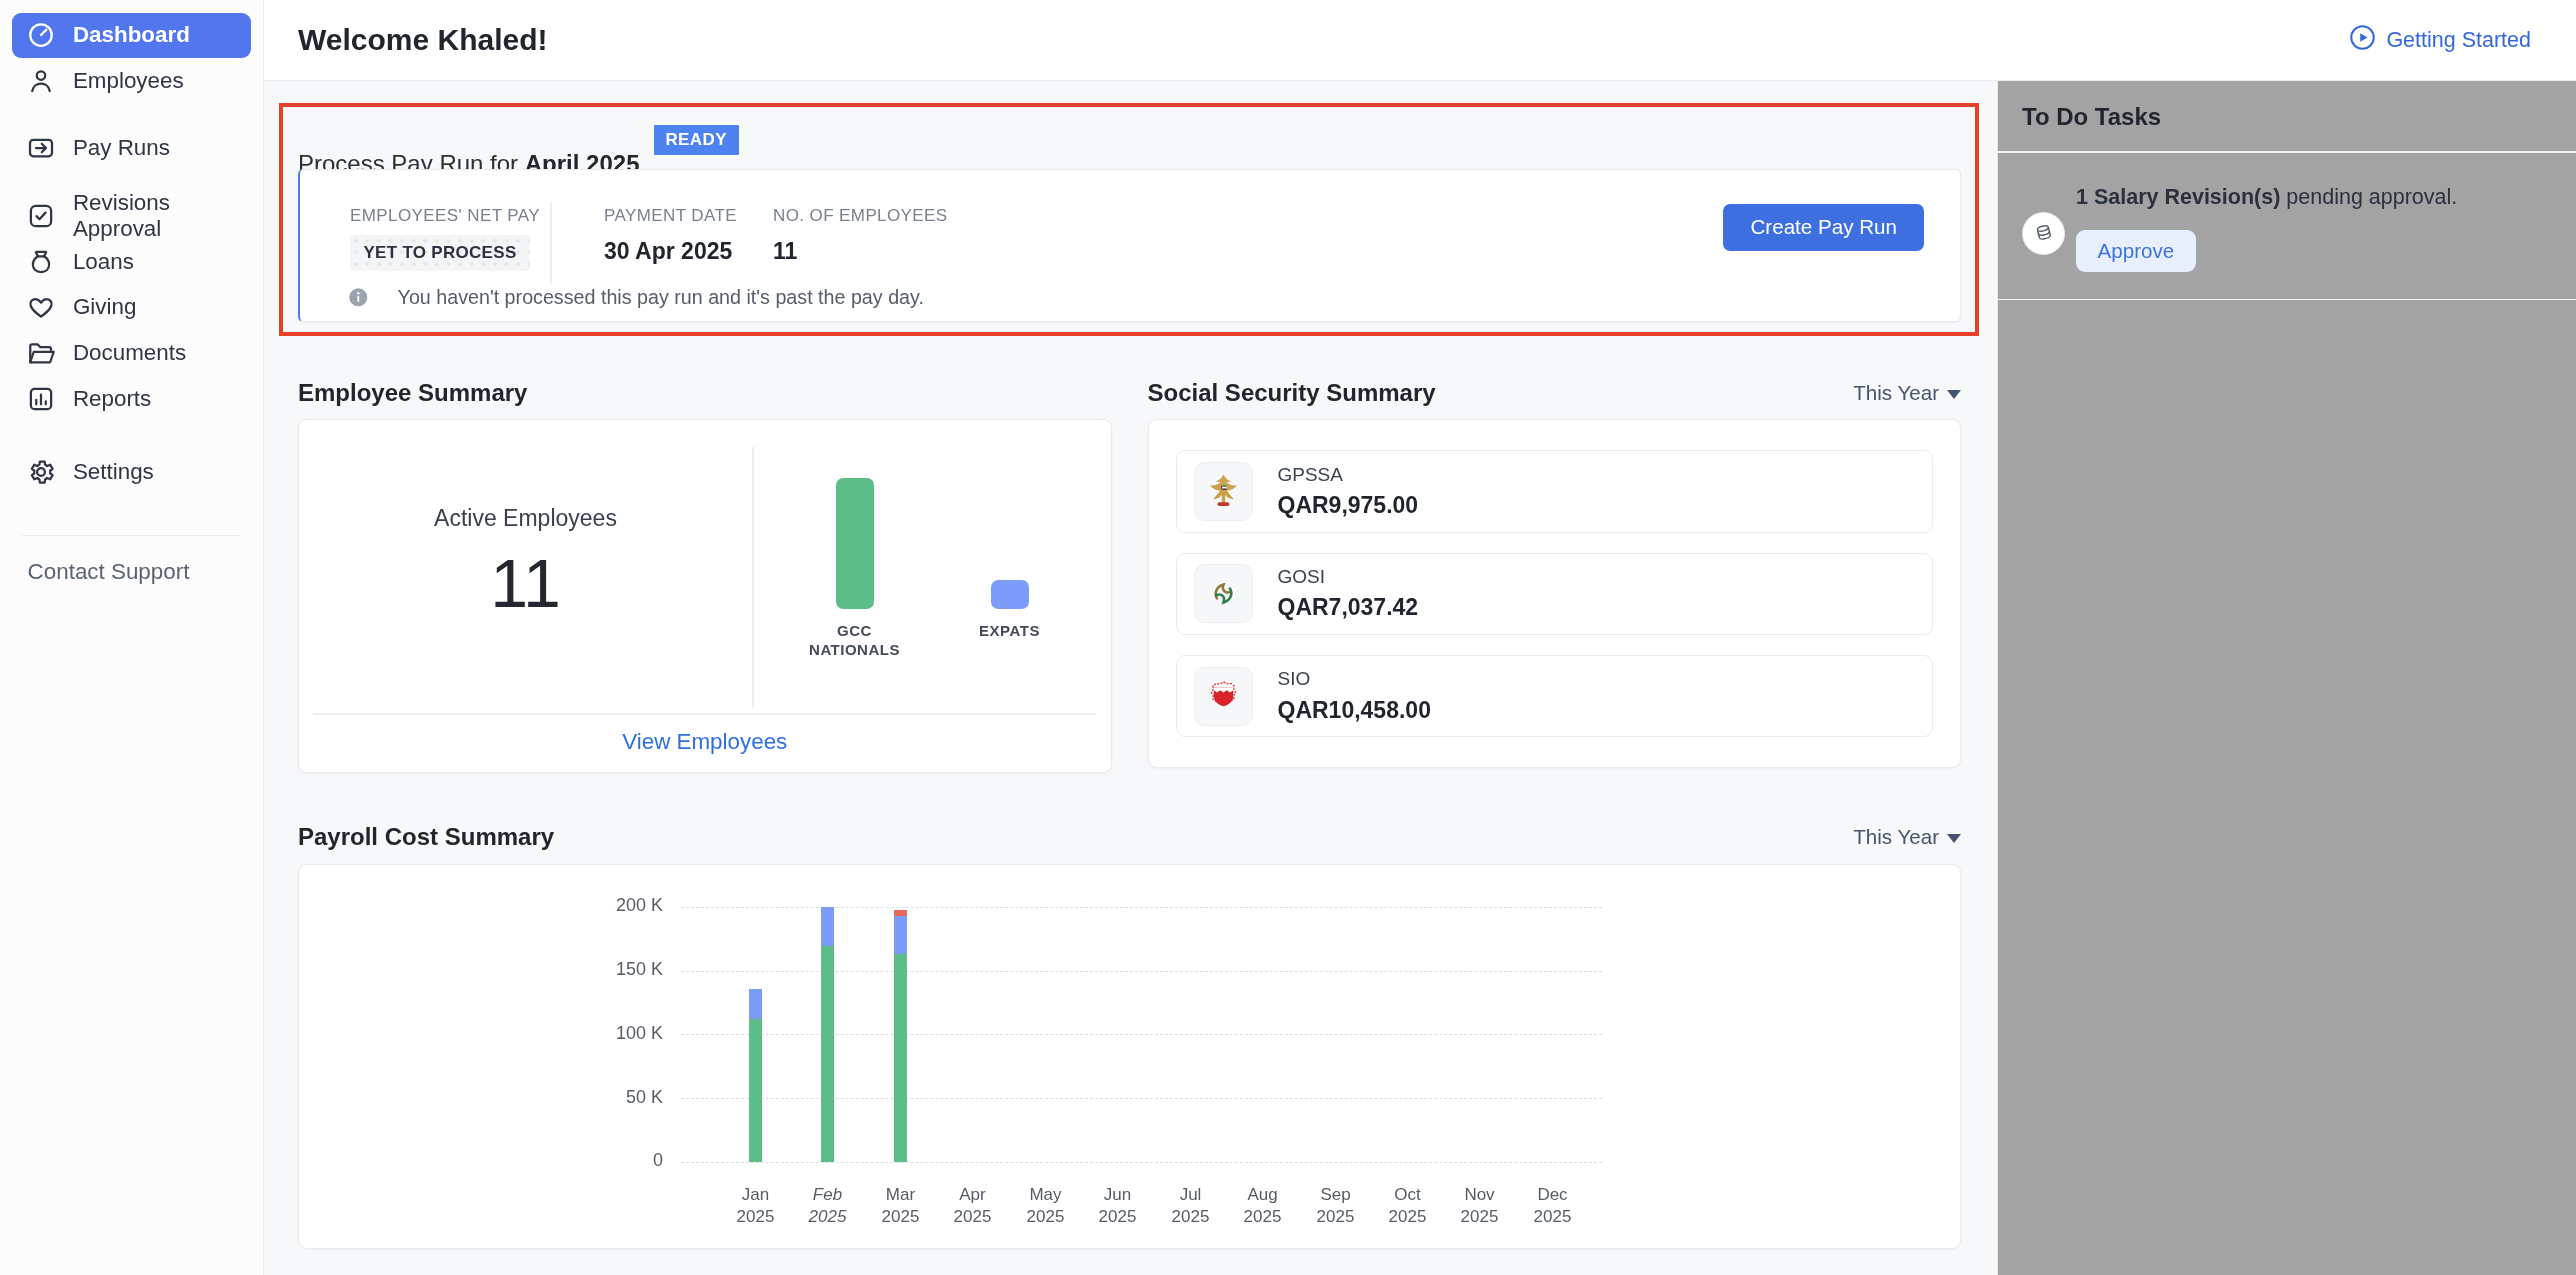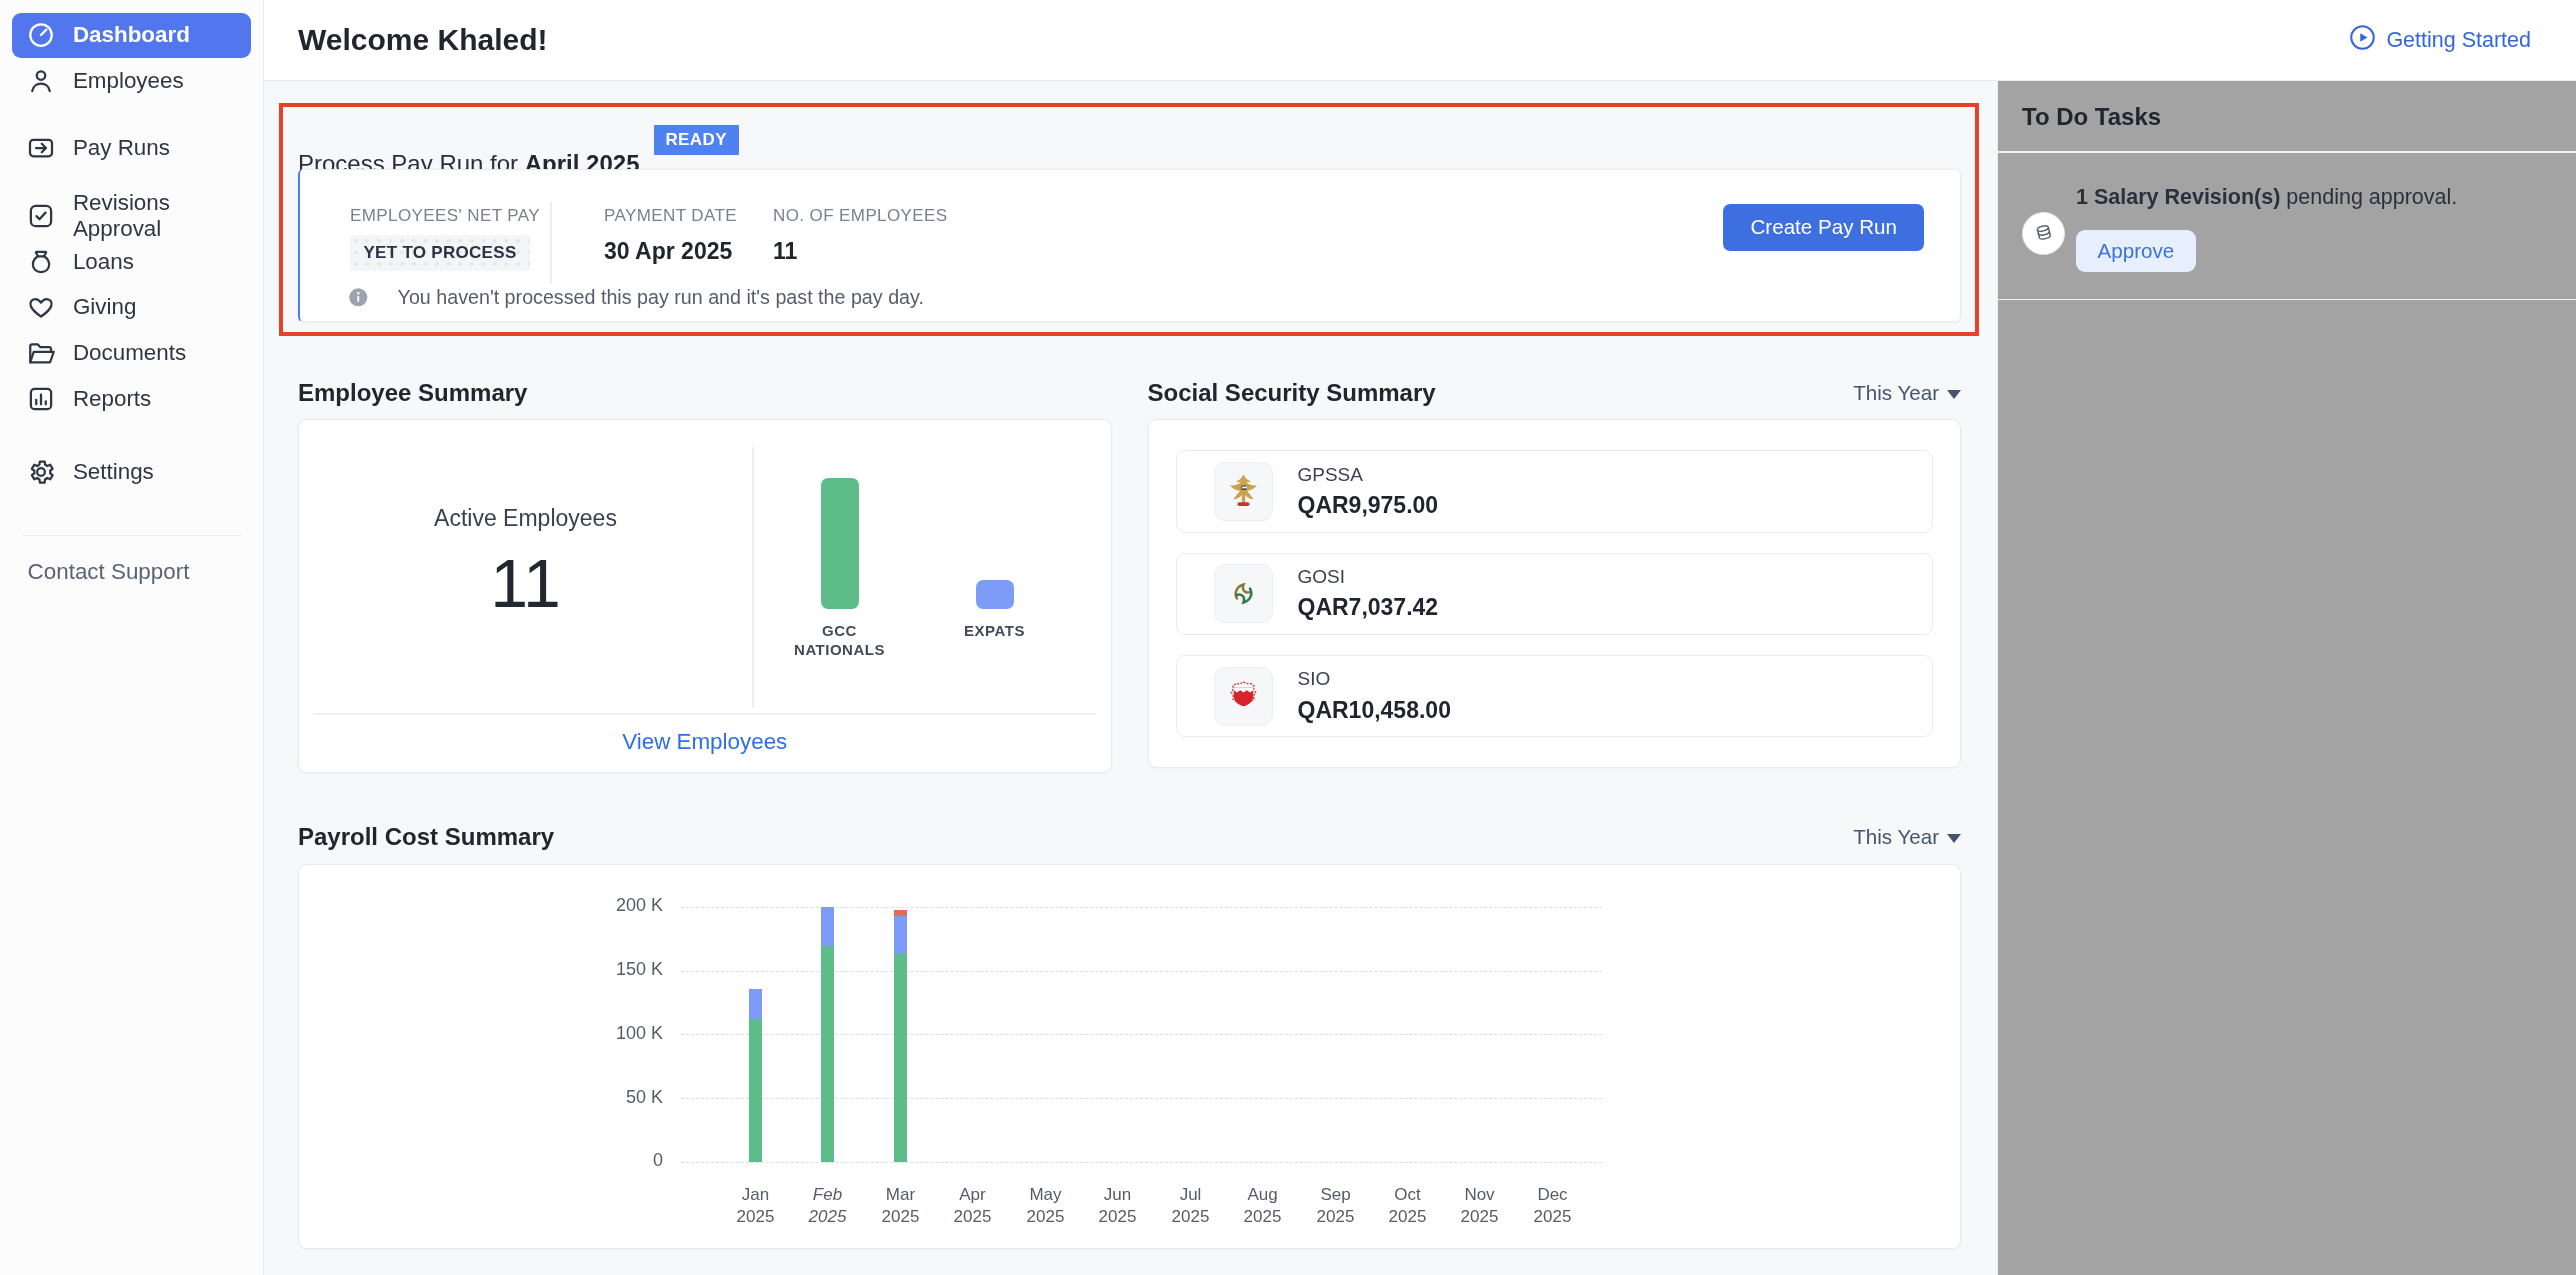--- a/index.html
+++ b/index.html
@@ -117,33 +117,33 @@
 
   
   .employee-card { position: relative; height: 354px; }
   .active-emp-block {
     position: absolute; left: 0; top: 0; width: 453px; height: 286px;
     display: flex; flex-direction: column; align-items: center; justify-content: center; gap: 12.5px;
   }
   .active-emp-label { font-size: 23px; color: #39404E; }
   .active-emp-count { font-size: 68px; font-weight: 500; color: #23272F; }
   .emp-vdivider { position: absolute; left: 453px; top: 27px; height: 261px; width: 1.8px; background: #ECEEF1; }
-  .mini-chart { position: absolute; left: 438px; top: 0; width: 360px; height: 286px; display: flex; align-items: flex-start; justify-content: center; gap: 30px; padding-top: 59px; }
+  .mini-chart { position: absolute; left: 453px; top: 0; width: 360px; height: 286px; display: flex; align-items: flex-start; justify-content: center; gap: 30px; padding-top: 59px; }
   .mini-group { display: flex; flex-direction: column; align-items: center; width: 125px; }
   .mini-bar-area { height: 130px; display: flex; align-items: flex-end; }
   .mini-bar { width: 38px; border-radius: 7.2px; }
   .mini-label { margin-top: 11.6px; font-size: 15px; font-weight: 600; color: #434A58; letter-spacing: 0.5px; text-align: center; line-height: 19px; }
   .emp-hdivider { position: absolute; left: 14.3px; right: 14.3px; top: 293px; height: 1.8px; background: #EEF0F3; }
   .view-employees { position: absolute; left: 0; right: 0; top: 309px; text-align: center; font-size: 22.4px; color: #2F6FE4; font-weight: 500; }
 
   
   .social-card { height: 349px; padding: 30px 27px; display: flex; flex-direction: column; gap: 19.7px; }
   .ss-row {
     flex: 1; border: 0.9px solid #E9EBEF; border-radius: 9px;
-    display: flex; align-items: center; padding: 0 37px;
+    display: flex; align-items: center; padding: 0 17px;
   }
   .ss-icon-tile {
     width: 59px; height: 59px; border-radius: 10.7px; background: #F6F7F8; border: 0.9px solid #EDEEF1;
     display: flex; align-items: center; justify-content: center;
   }
   .ss-texts { margin-left: 25px; }
   .ss-label { font-size: 19px; color: #3A4251; }
   .ss-amount { margin-top: 6.3px; font-size: 23px; font-weight: 700; color: #1F242E; }
 
   

